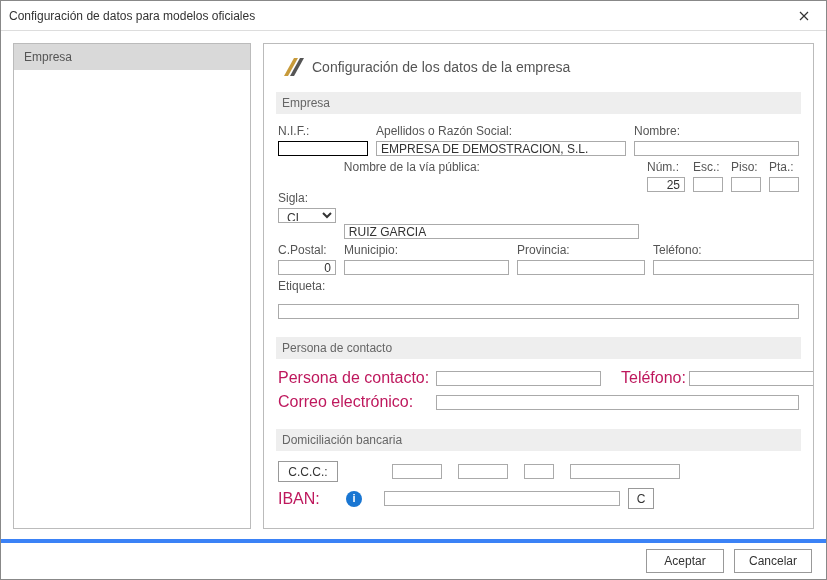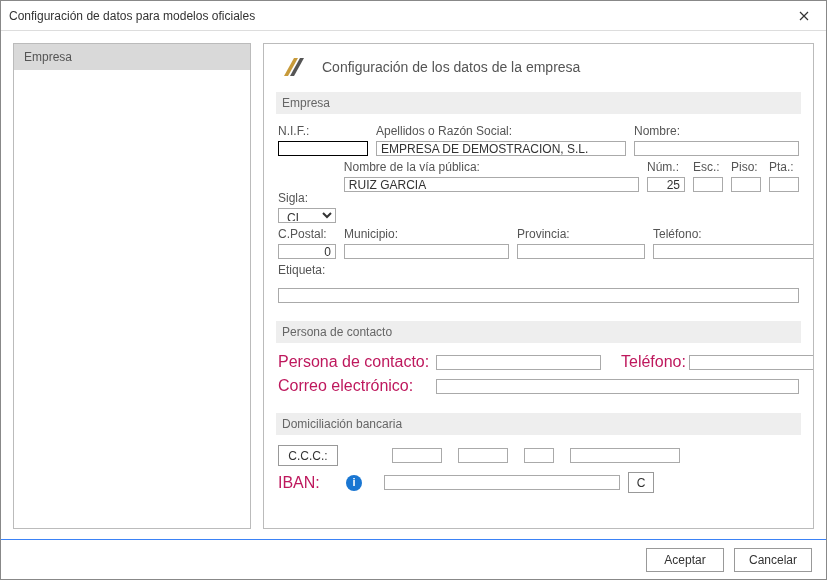--- a/index.html
+++ b/index.html
@@ -5,33 +5,33 @@
 * { box-sizing: border-box; margin: 0; padding: 0; font-family: "Segoe UI", Tahoma, sans-serif; font-size: 12px; color: #333; }
 body { background: #fff; width: 827px; height: 580px; overflow: hidden; border: 1px solid #888; position: relative; }
 .titlebar { height: 30px; display: flex; align-items: center; justify-content: space-between; padding-left: 8px; border-bottom: 1px solid #ddd; }
 .titlebar .title { font-size: 12px; color: #333; }
 .titlebar .close { width: 44px; height: 30px; display:flex; align-items:center; justify-content:center; cursor:pointer; font-size:14px;}
 .body-row { display: flex; padding: 12px 12px 0 12px; gap: 12px; height: 498px; }
 .sidebar { width: 238px; border: 1px solid #bbb; background:#fff; }
 .sidebar .nav-item { padding: 6px 10px; color:#555; cursor:pointer; }
 .sidebar .nav-item.active { background:#d9d9d9; }
 .main { flex:1; border: 1px solid #bbb; padding: 10px 12px 12px 12px; overflow:auto; background:#fff;}
-.header-row { display:flex; align-items:center; gap:16px; margin-bottom: 12px; padding-left:4px;}
+.header-row { display:flex; align-items:center; gap:6px; margin-bottom: 12px; padding-left:4px;}
 .header-row .logo { width:26px; height:26px; display:flex; align-items:center; justify-content:center; }
 .header-row .page-title { font-size: 14px; color:#555; font-weight:400;}
 .section-bar { background:#eee; color:#666; font-size:12px; padding:4px 6px; margin-top:10px; }
 .section-bar:first-of-type { margin-top:0; }
 .form-area { padding: 10px 2px 4px 2px; }
 .row { display:flex; align-items:flex-start; gap:8px; margin-bottom:4px; flex-wrap:nowrap; }
 .col { display:flex; flex-direction:column; }
 label.fld { color:#555; font-size:12px; margin-bottom:3px; white-space:nowrap; }
 input.txt, select.txt { border:1px solid #aaa; height:15px; padding: 1px 4px; font-size:12px; background:#fff; }
 input.nif { border:1px solid #000; }
 .right { text-align:right; }
-.footer { position:absolute; bottom:0; left:0; right:0; height:40px; border-top:1px solid #3b82f6; display:flex; align-items:center; justify-content:flex-end; gap:10px; padding-right:14px; background:#fff;}
+.footer { position:absolute; bottom:0; left:0; right:0; height:40px; border-top:4px solid #3b82f6; display:flex; align-items:center; justify-content:flex-end; gap:10px; padding-right:14px; background:#fff;}
 button.btn { min-width:78px; height:24px; border:1px solid #999; background:#fff; cursor:pointer; font-size:12px; color:#333; }
 button.small { min-width:26px; height:21px; border:1px solid #999; background:#fff; cursor:pointer; font-size:12px; }
 .lbl-inline { color:#be185d; font-size:16px; white-space:nowrap; }
 .info-icon { width:16px; height:16px; display:inline-flex; align-items:center; justify-content:center; border-radius:50%; background:#1976d2; color:#fff; font-weight:bold; font-size:11px; line-height:1; cursor:help;}
 .full { width:100%; }
 </style>
 </head>
 <body>
 
 <div class="titlebar">
@@ -76,21 +76,21 @@
         </div>
       </div>
 
       <div class="row">
         <div class="col" style="width:58px;margin-top:31px;">
           <label class="fld">Sigla:</label>
           <select class="txt">
             <option>CL</option>
           </select>
         </div>
-        <div class="col" style="width:296px;">
+        <div class="col" style="width:296px;gap:47px;">
           <label class="fld">Nombre de la vía pública:</label>
           <input class="txt" value="RUIZ GARCIA" style="">
         </div>
         <div class="col" style="width:38px;">
           <label class="fld">Núm.:</label>
           <input class="txt right" value="25" style="">
         </div>
         <div class="col" style="width:30px;">
           <label class="fld">Esc.:</label>
           <input class="txt" value="" style="">

